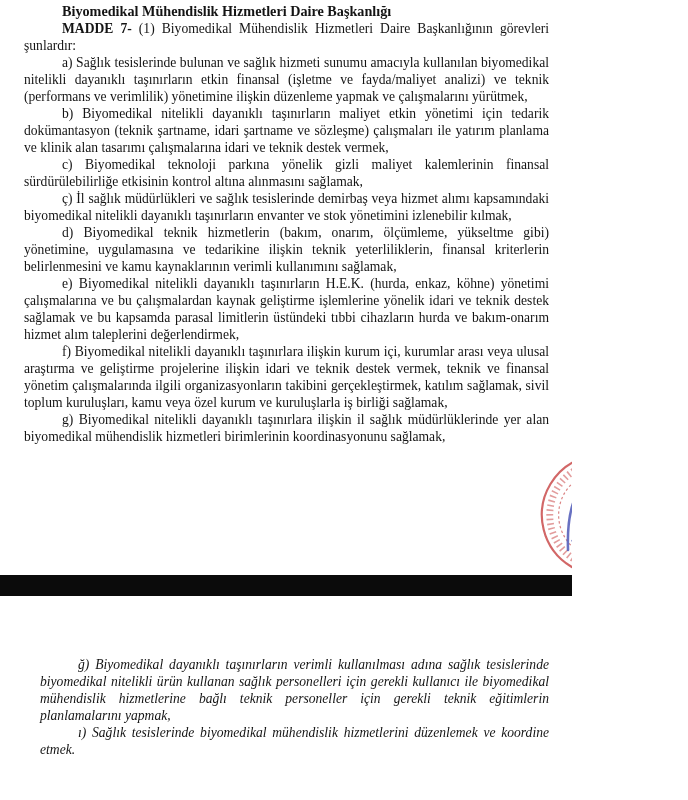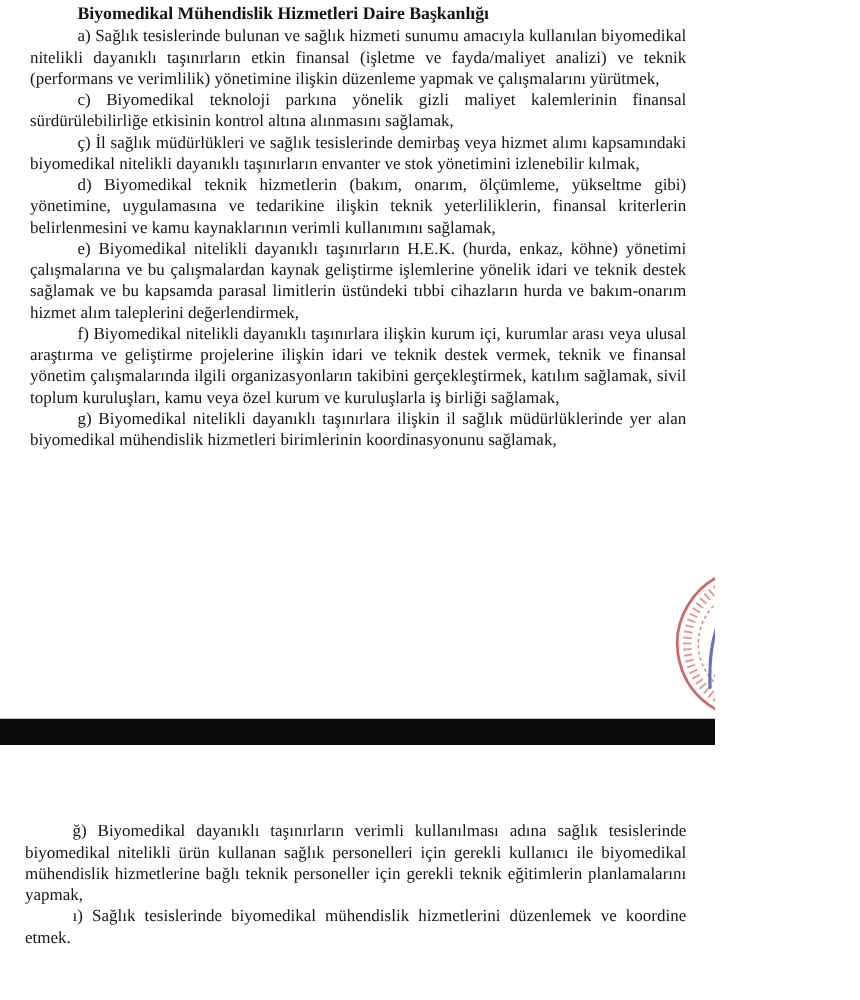--- a/index.html
+++ b/index.html
@@ -6,21 +6,21 @@
   .page {
     position: relative;
     width: 572px;
     height: 800px;
     background: #ffffff;
     overflow: hidden;
     font-family: "Liberation Serif", serif;
     color: #141414;
   }
   .content-block-1 { position: absolute; top: 2px; left: 24px; right: 23px; }
-  .content-block-2 { position: absolute; top: 656px; left: 20px; right: 23px; }
+  .content-block-2 { position: absolute; top: 656px; left: 40px; right: 23px; font-style: italic; }
   .doc-title {
     margin: 0;
     font-size: 14.2px;
     line-height: 18px;
     font-weight: bold;
     text-indent: 38px;
   }
   .para {
     margin: 0;
     font-size: 13.6px;
@@ -55,21 +55,23 @@
     pointer-events: none;
   }
 </style>
 </head>
 <body>
 
 <div class="page">
 
   <div class="content-block-1">
     <h1 class="doc-title">Biyomedikal Mühendislik Hizmetleri Daire Başkanlığı</h1>
+    <p class="para"><b>MADDE 7-</b><span> (1) Biyomedikal Mühendislik Hizmetleri Daire Başkanlığının görevleri şunlardır:</span></p>
     <p class="para">a) Sağlık tesislerinde bulunan ve sağlık hizmeti sunumu amacıyla kullanılan biyomedikal nitelikli dayanıklı taşınırların etkin finansal (işletme ve fayda/maliyet analizi) ve teknik (performans ve verimlilik) yönetimine ilişkin düzenleme yapmak ve çalışmalarını yürütmek,</p>
+    <p class="para">b) Biyomedikal nitelikli dayanıklı taşınırların maliyet etkin yönetimi için tedarik dokümantasyon (teknik şartname, idari şartname ve sözleşme) çalışmaları ile yatırım planlama ve klinik alan tasarımı çalışmalarına idari ve teknik destek vermek,</p>
     <p class="para">c) Biyomedikal teknoloji parkına yönelik gizli maliyet kalemlerinin finansal sürdürülebilirliğe etkisinin kontrol altına alınmasını sağlamak,</p>
     <p class="para">ç) İl sağlık müdürlükleri ve sağlık tesislerinde demirbaş veya hizmet alımı kapsamındaki biyomedikal nitelikli dayanıklı taşınırların envanter ve stok yönetimini izlenebilir kılmak,</p>
     <p class="para">d) Biyomedikal teknik hizmetlerin (bakım, onarım, ölçümleme, yükseltme gibi) yönetimine, uygulamasına ve tedarikine ilişkin teknik yeterliliklerin, finansal kriterlerin belirlenmesini ve kamu kaynaklarının verimli kullanımını sağlamak,</p>
     <p class="para">e) Biyomedikal nitelikli dayanıklı taşınırların H.E.K. (hurda, enkaz, köhne) yönetimi çalışmalarına ve bu çalışmalardan kaynak geliştirme işlemlerine yönelik idari ve teknik destek sağlamak ve bu kapsamda parasal limitlerin üstündeki tıbbi cihazların hurda ve bakım-onarım hizmet alım taleplerini değerlendirmek,</p>
     <p class="para">f) Biyomedikal nitelikli dayanıklı taşınırlara ilişkin kurum içi, kurumlar arası veya ulusal araştırma ve geliştirme projelerine ilişkin idari ve teknik destek vermek, teknik ve finansal yönetim çalışmalarında ilgili organizasyonların takibini gerçekleştirmek, katılım sağlamak, sivil toplum kuruluşları, kamu veya özel kurum ve kuruluşlarla iş birliği sağlamak,</p>
     <p class="para">g) Biyomedikal nitelikli dayanıklı taşınırlara ilişkin il sağlık müdürlüklerinde yer alan biyomedikal mühendislik hizmetleri birimlerinin koordinasyonunu sağlamak,</p>
   </div>
 
   <svg class="stamp" viewBox="0 0 140 140" aria-hidden="true">
     <g fill="none" stroke="#c63d3d">

